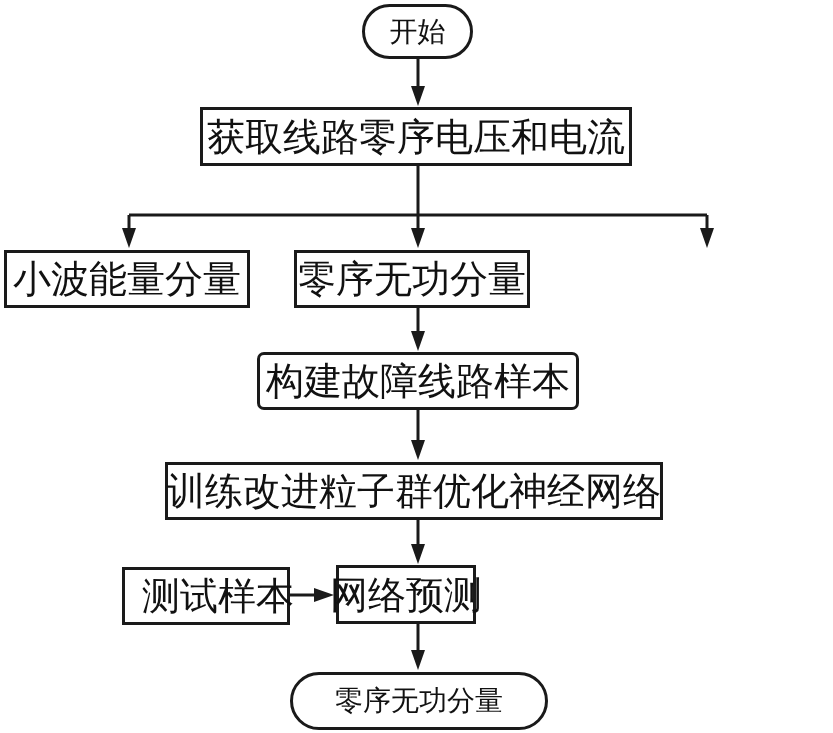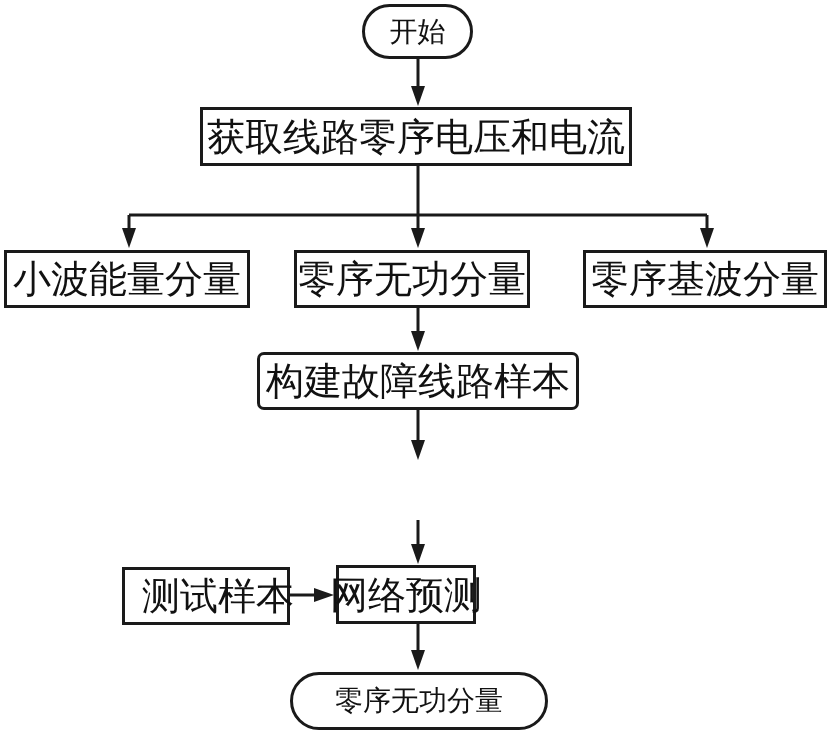--- a/index.html
+++ b/index.html
@@ -87,24 +87,24 @@
   </svg>
 
   <div class="node terminal" style="left:362px; top:4px; width:111px; height:55px;">开始</div>
 
   <div class="node" style="left:200px; top:107px; width:432px; height:59px;">获取线路零序电压和电流</div>
 
   <div class="node" style="left:4px; top:250px; width:246px; height:58px;">小波能量分量</div>
 
   <div class="node" style="left:294px; top:250px; width:236px; height:58px;">零序无功分量</div>
 
-  <div class="node" style="left:583px; top:250px; width:244px; height:58px;">零序基波分量</div>
 
   <div class="node" style="left:257px; top:352px; width:322px; height:58px;border-radius:7px;">构建故障线路样本</div>
 
+  <div class="node" style="left:165px; top:462px; width:498px; height:58px;">训练改进粒子群优化神经网络</div>
 
   <div class="node" style="left:122px; top:567px; width:168px; height:58px;padding-left:24px;">测试样本</div>
 
   <div class="node" style="left:336px; top:565px; width:140px; height:59px;">网络预测</div>
 
   <div class="node terminal" style="left:290px; top:672px; width:258px; height:58px;">零序无功分量</div>
 
 </div>
 
 </body></html>

